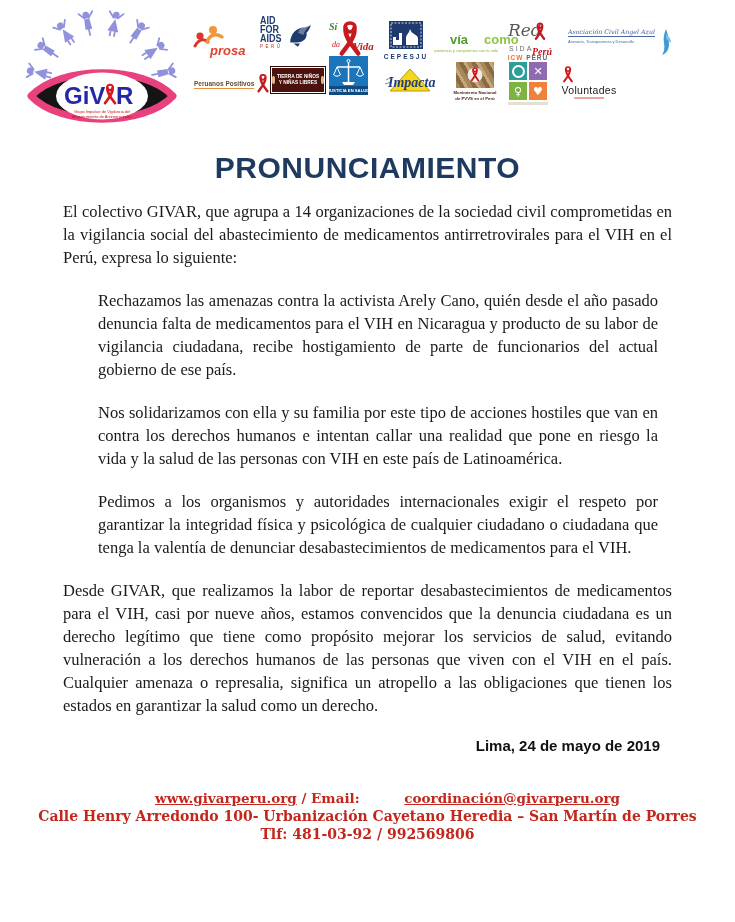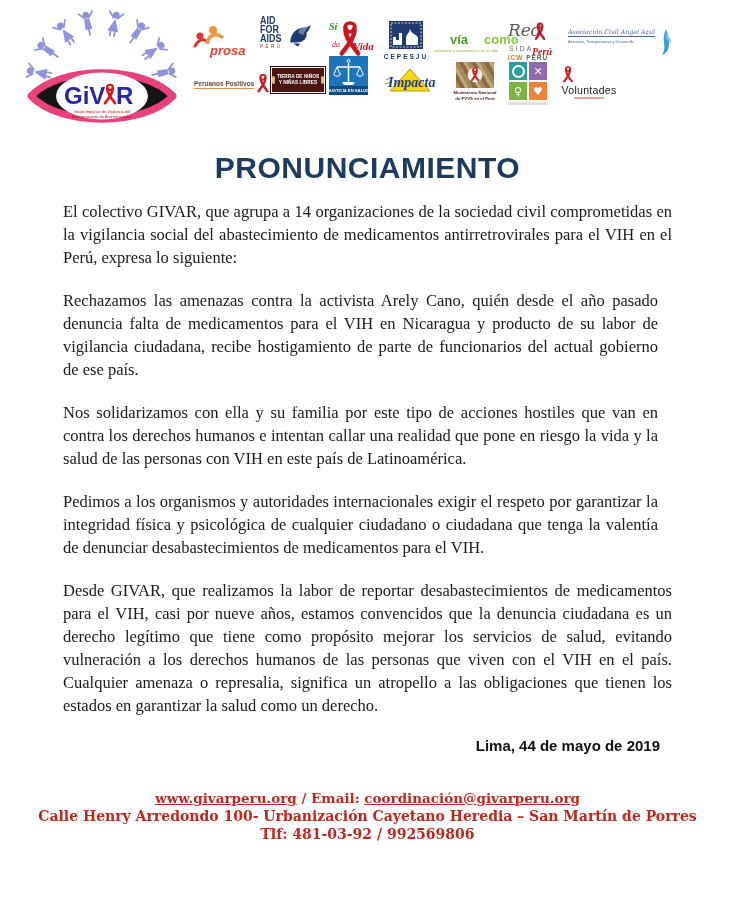--- a/index.html
+++ b/index.html
@@ -71,33 +71,33 @@
 
   
   .title {
     margin:10px 0 0; text-align:center;
     font-family:"Liberation Sans",sans-serif; font-weight:900; font-size:30px; letter-spacing:0.5px;
     color:#1E3A5F; line-height:36px;
   }
   .doc { padding:0 63px; }
   .doc p { margin:0 0 20px; font-size:16.5px; line-height:23px; text-align:justify; }
   .doc p.first { margin-top:14px; }
-  .doc p.indent { margin-right:14px; }
+  .doc p.indent { margin-left:35px; margin-right:14px; }
   .dateline {
     margin-top:14px; padding-right:75px; text-align:right;
     font-family:"Liberation Sans",sans-serif; font-weight:bold; font-size:15px; color:#111;
   }
   .footer {
     margin-top:36px; text-align:center; color:#C3261D;
     font-family:"DejaVu Serif",serif; font-weight:bold;
   }
   .footer .l1 { font-size:13.5px; line-height:17px; }
   .footer .l2 { font-size:14px; line-height:18px; }
   .footer .l3 { font-size:14px; line-height:18px; }
-  .footer .u { text-decoration:underline; }
+  .footer .u { text-decoration:underline;margin-left:40px; }
   .defs-holder { position:absolute; width:0; height:0; overflow:hidden; }
 </style>
 </head>
 <body>
 
 <svg class="defs-holder" aria-hidden="true">
   <defs>
     <g id="ribbon-shape" fill="none" stroke="currentColor" stroke-linecap="round">
       <path d="M-3,-8 C-4.5,-12.5 4.5,-12.5 3,-8 C1.5,-4.5 -1.5,-4.5 -3,-8 Z" stroke-width="2.4"></path>
       <path d="M-3,-8 C-3.5,-2 1,3 5.5,9" stroke-width="3"></path>
@@ -310,21 +310,21 @@
   <h1 class="title">PRONUNCIAMIENTO</h1>
 
   <div class="doc">
     <p class="first">El colectivo GIVAR, que agrupa a 14 organizaciones de la sociedad civil comprometidas en la vigilancia social del abastecimiento de medicamentos antirretrovirales para el VIH en el Perú, expresa lo siguiente:</p>
     <p class="indent">Rechazamos las amenazas contra la activista Arely Cano, quién desde el año pasado denuncia falta de medicamentos para el VIH en Nicaragua y producto de su labor de vigilancia ciudadana, recibe hostigamiento de parte de funcionarios del actual gobierno de ese país.</p>
     <p class="indent">Nos solidarizamos con ella y su familia por este tipo de acciones hostiles que van en contra los derechos humanos e intentan callar una realidad que pone en riesgo la vida y la salud de las personas con VIH en este país de Latinoamérica.</p>
     <p class="indent">Pedimos a los organismos y autoridades internacionales exigir el respeto por garantizar la integridad física y psicológica de cualquier ciudadano o ciudadana que tenga la valentía de denunciar desabastecimientos de medicamentos para el VIH.</p>
     <p>Desde GIVAR, que realizamos la labor de reportar desabastecimientos de medicamentos para el VIH, casi por nueve años, estamos convencidos que la denuncia ciudadana es un derecho legítimo que tiene como propósito mejorar los servicios de salud, evitando vulneración a los derechos humanos de las personas que viven con el VIH en el país.  Cualquier amenaza o represalia, significa un atropello a las obligaciones que tienen los estados en garantizar la salud como un derecho.</p>
   </div>
 
-  <div class="dateline">Lima, 44 de mayo de 2019</div>
+  <div class="dateline">Lima, 24 de mayo de 2019</div>
 
   <div class="footer">
     <div class="l1">
       <span class="u">www.givarperu.org</span>
       <span>/</span>
       <span>Email:</span>
       <span class="u">coordinación@givarperu.org</span>
     </div>
     <div class="l2">Calle Henry Arredondo 100- Urbanización Cayetano Heredia – San Martín de Porres</div>
     <div class="l3">Tlf: 481-03-92  / 992569806</div>

